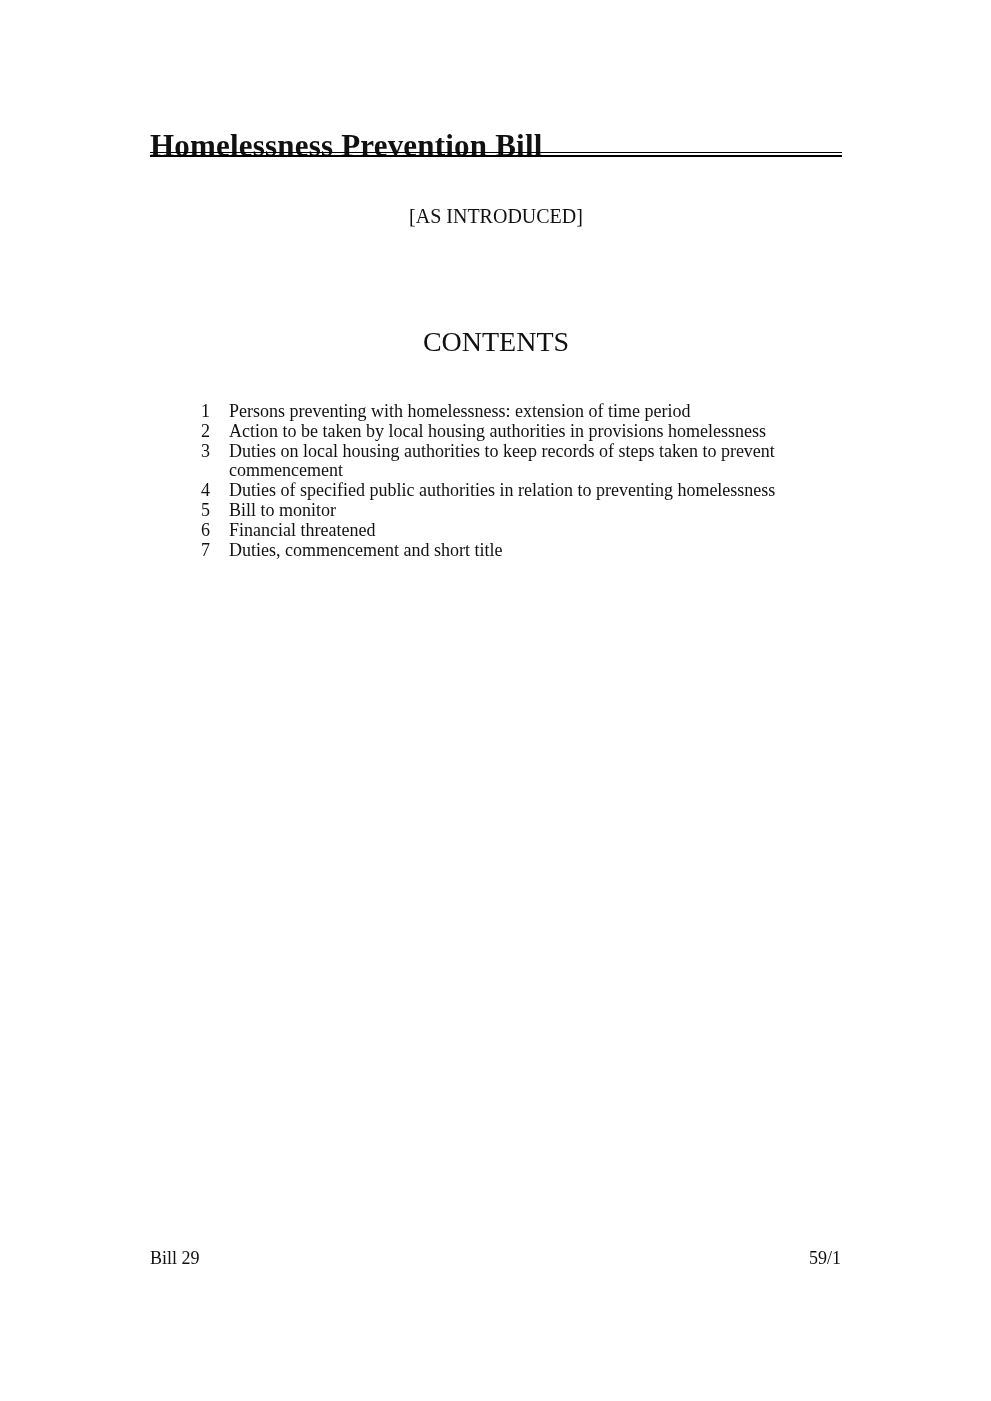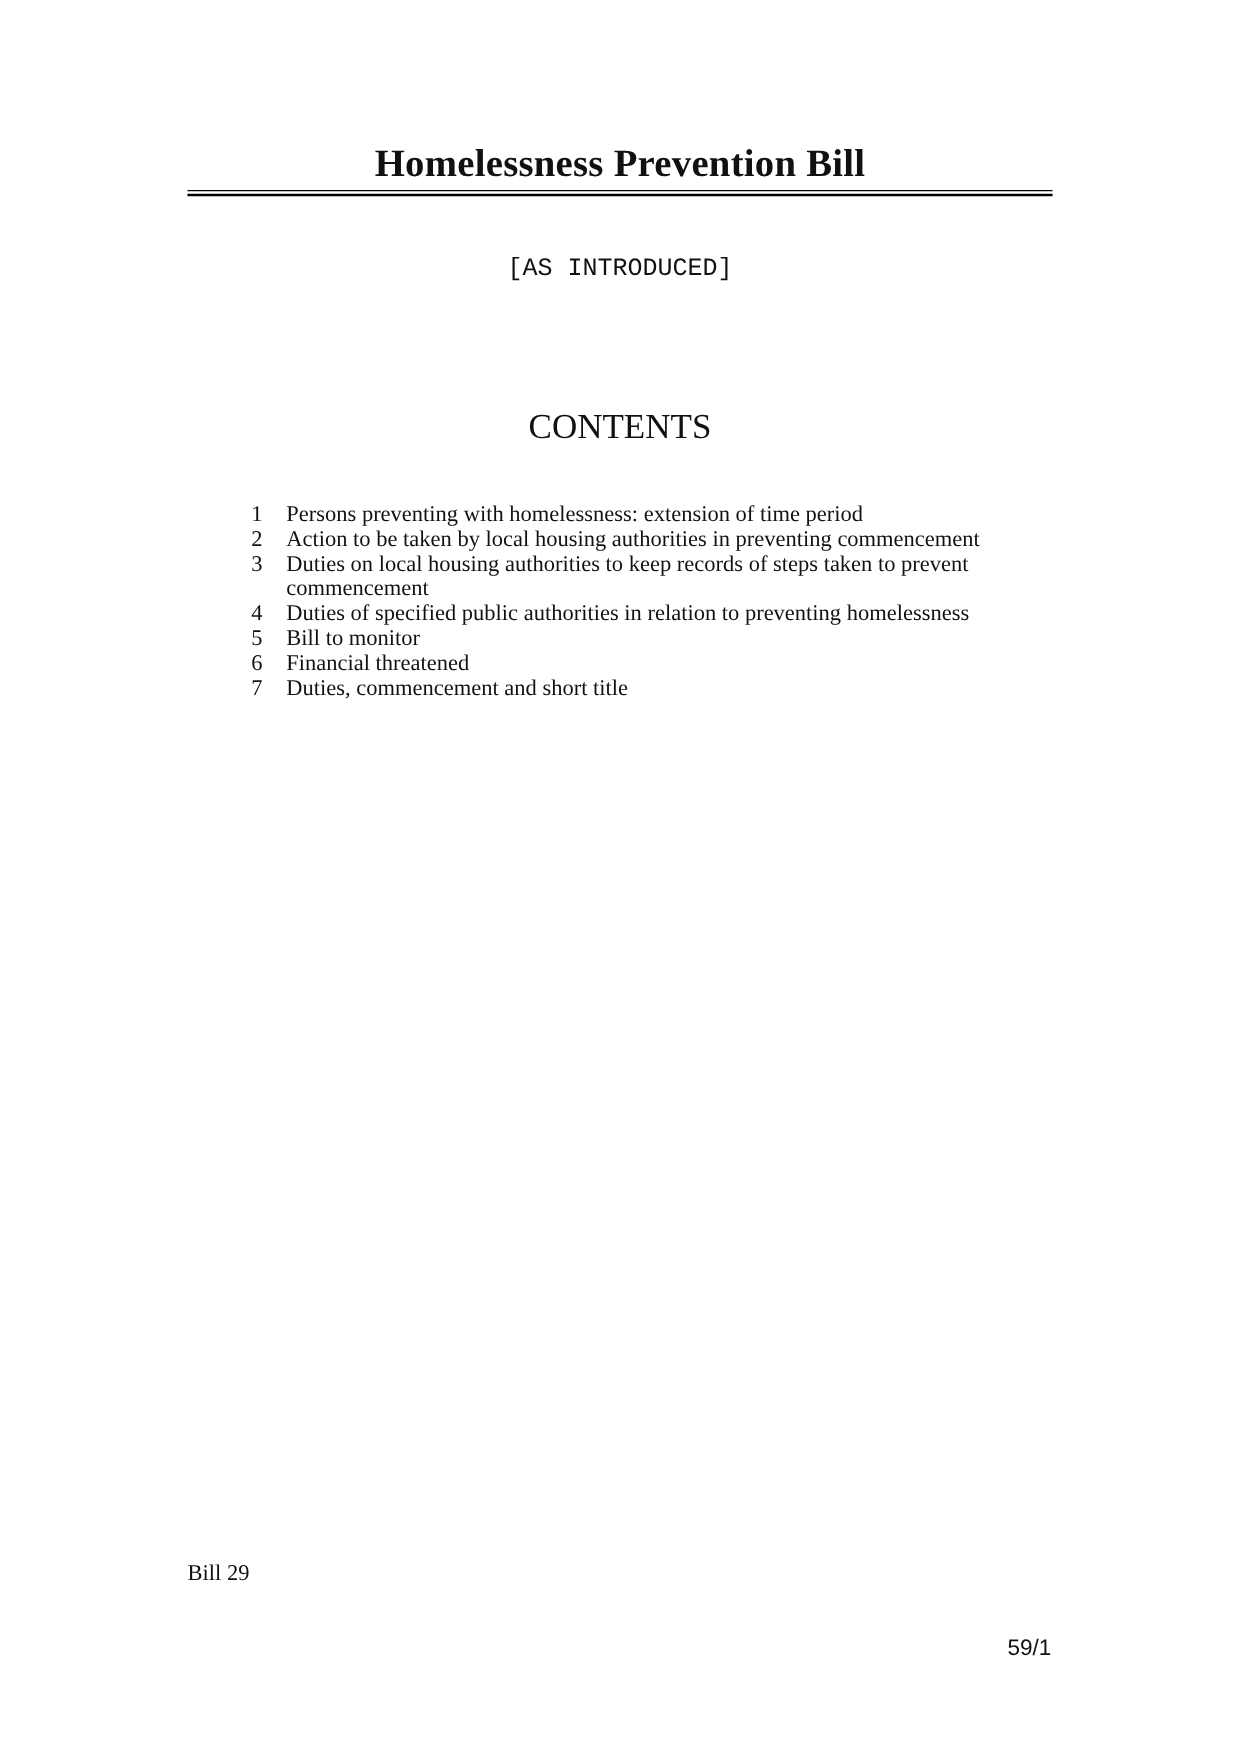--- a/index.html
+++ b/index.html
@@ -12,22 +12,21 @@
       height: 1401px;
       position: relative;
       font-family: "DejaVu Serif", "Liberation Serif", serif;
       color: #111111;
       overflow: hidden;
     }
     .title {
       position: absolute;
       left: 150px;
       width: 692px;
-      top: 112px;
-      text-align: center;
+      top: 127px;
       font-family: "Liberation Serif", "DejaVu Serif", serif;
       font-weight: bold;
       font-size: 31px;
       line-height: 38px;
       letter-spacing: 0.2px;
     }
     .rule-thin {
       position: absolute;
       left: 150px;
       width: 692px;
@@ -42,21 +41,21 @@
       top: 155px;
       height: 2px;
       background: #000;
     }
     .status {
       position: absolute;
       left: 150px;
       width: 692px;
       top: 204px;
       text-align: center;
-      font-family: Liberation Mono, monospace;
+      font-family: Liberation Serif, serif;
       font-size: 20px;
       line-height: 24px;
     }
     .contents-heading {
       position: absolute;
       left: 150px;
       width: 692px;
       top: 328px;
       text-align: center;
       font-family: "Liberation Serif", "DejaVu Serif", serif;
@@ -93,22 +92,22 @@
       position: absolute;
       left: 150px;
       top: 1247px;
       font-family: "Liberation Serif", "DejaVu Serif", serif;
       font-size: 18px;
       line-height: 22px;
     }
     .footer-right {
       position: absolute;
       right: 150px;
-      top: 1307px;
-      font-family: Liberation Sans, sans-serif;
+      top: 1247px;
+      font-family: Liberation Serif, serif;
       font-size: 18px;
       line-height: 22px;
       text-align: right;
     }
   </style>
 </head>
 <body>
 
 <div class="page">
   <div class="title">Homelessness Prevention Bill</div>
@@ -119,21 +118,21 @@
 
   <div class="contents-heading">CONTENTS</div>
 
   <ol class="toc">
     <li class="toc-item">
       <span class="toc-num">1</span>
       <span class="toc-text">Persons preventing with homelessness: extension of time period</span>
     </li>
     <li class="toc-item">
       <span class="toc-num">2</span>
-      <span class="toc-text">Action to be taken by local housing authorities in preventing commencement</span>
+      <span class="toc-text">Action to be taken by local housing authorities in provisions homelessness</span>
     </li>
     <li class="toc-item">
       <span class="toc-num">3</span>
       <span class="toc-text">Duties on local housing authorities to keep records of steps taken to prevent commencement</span>
     </li>
     <li class="toc-item">
       <span class="toc-num">4</span>
       <span class="toc-text">Duties of specified public authorities in relation to preventing homelessness</span>
     </li>
     <li class="toc-item">

